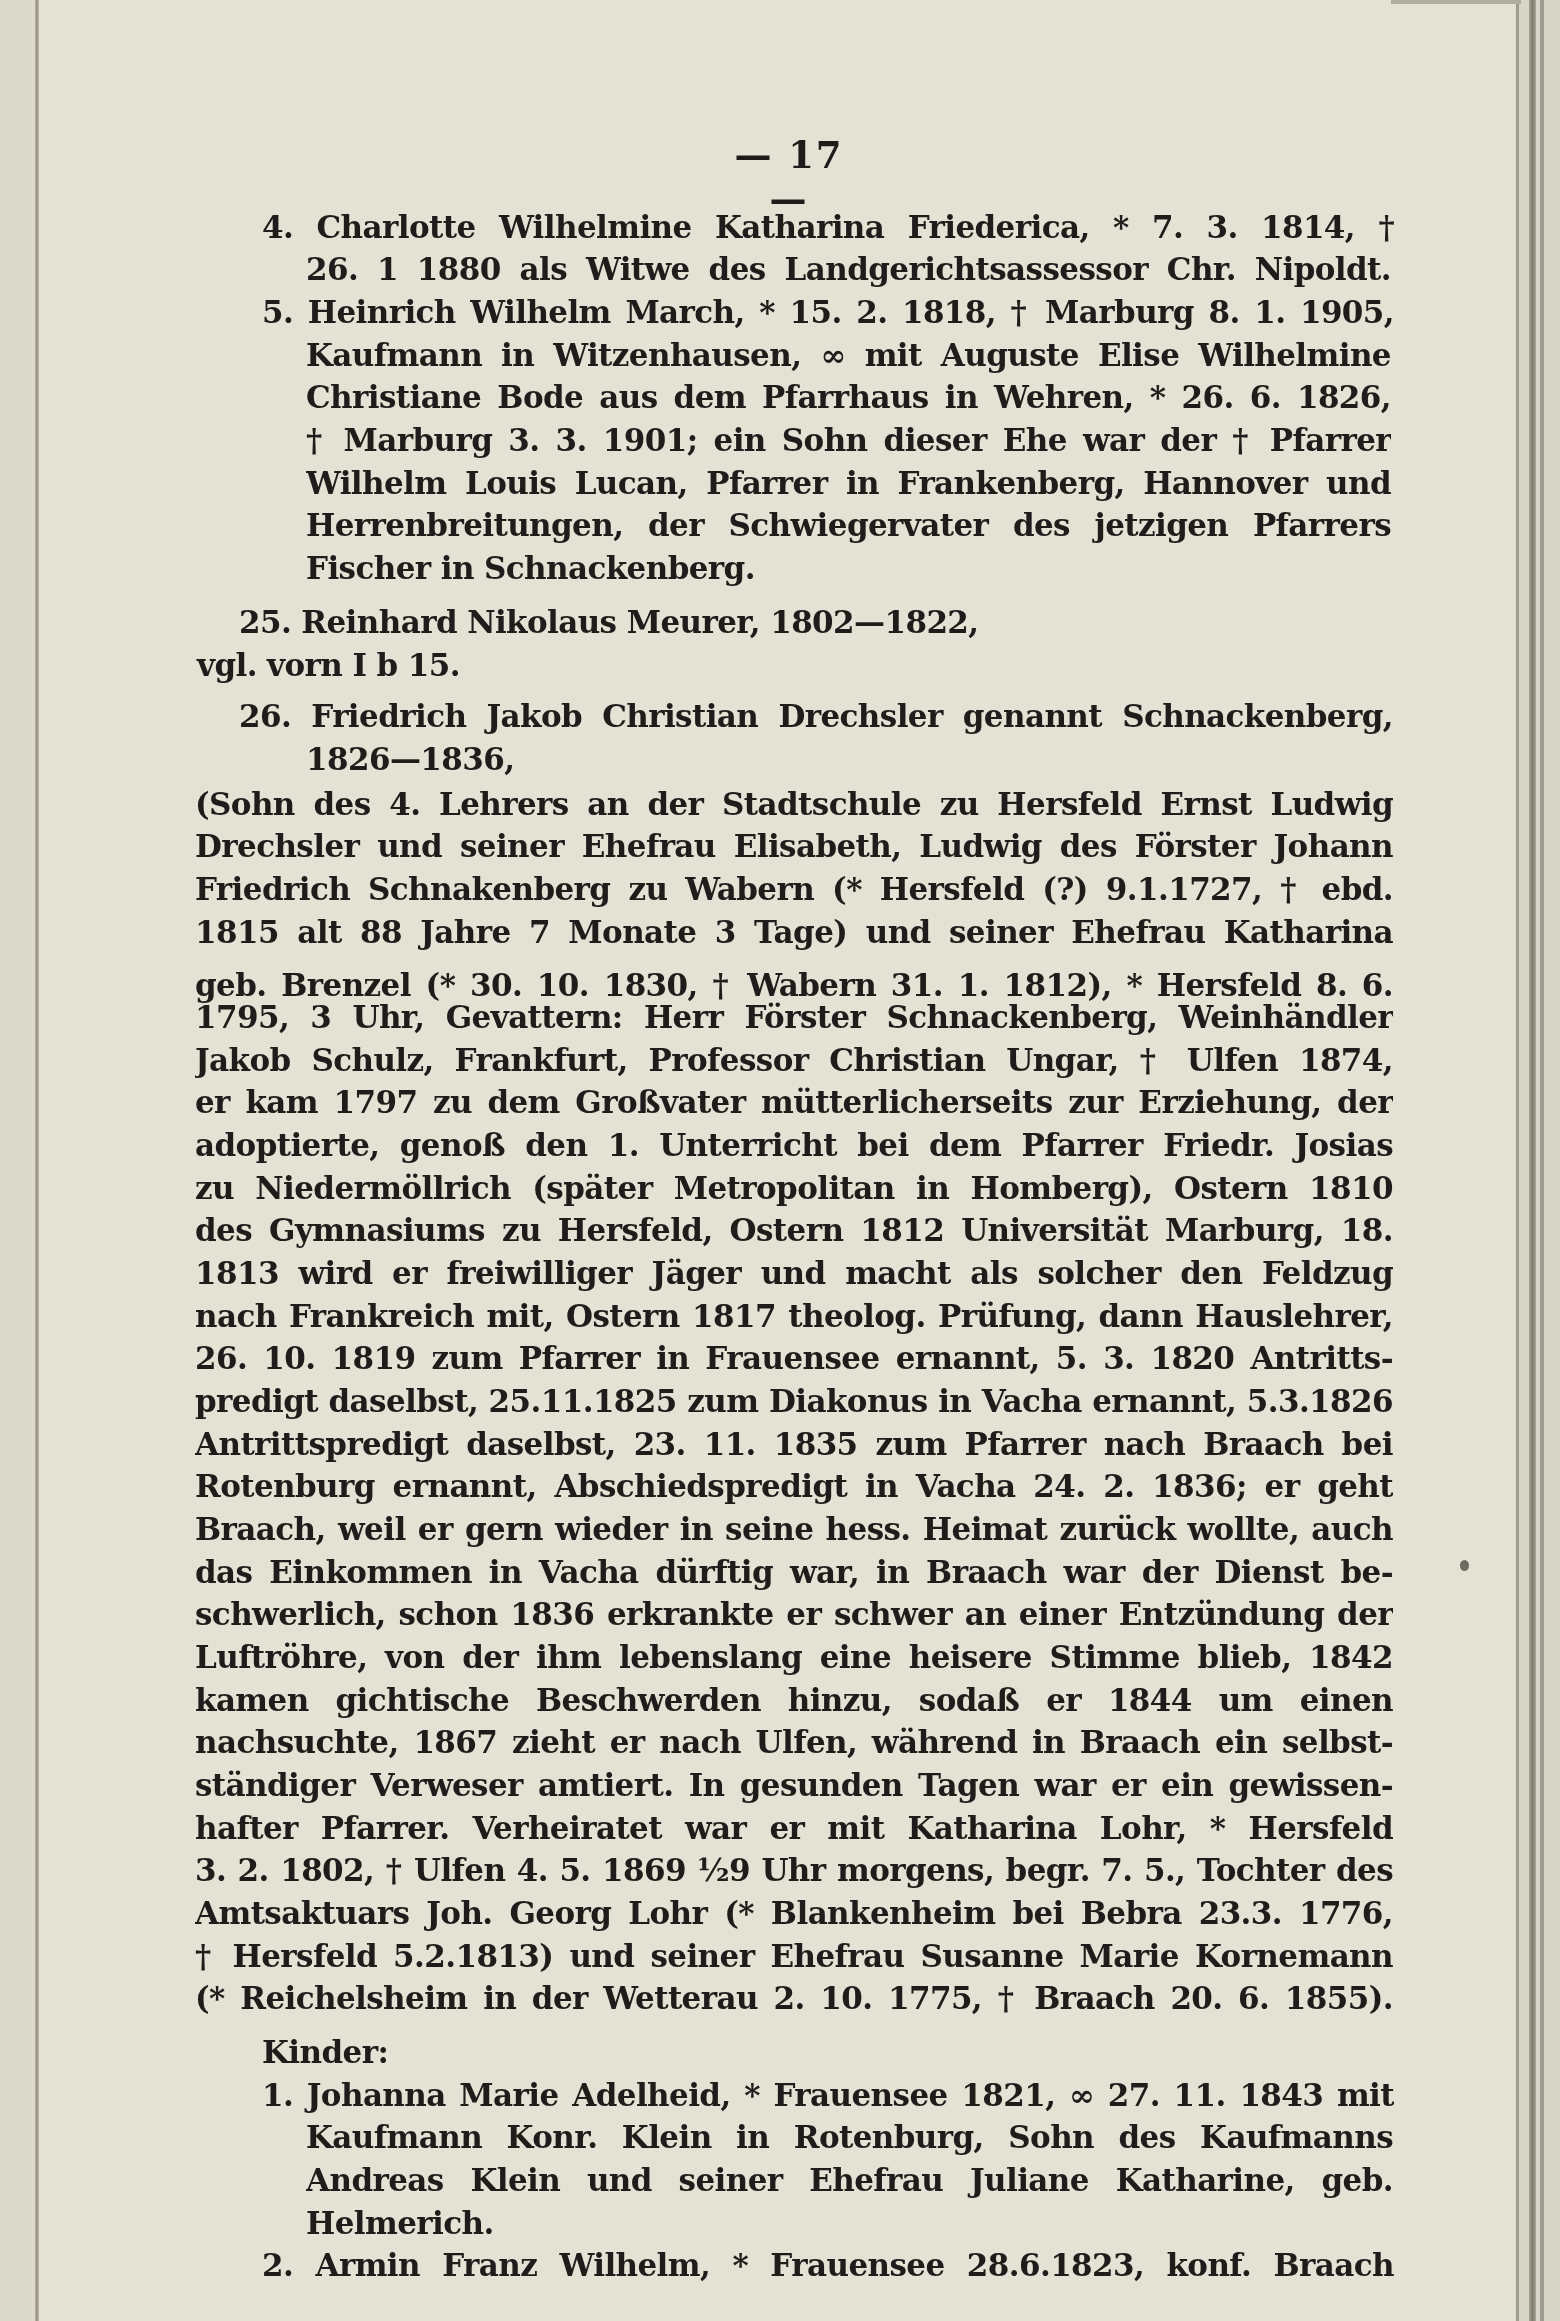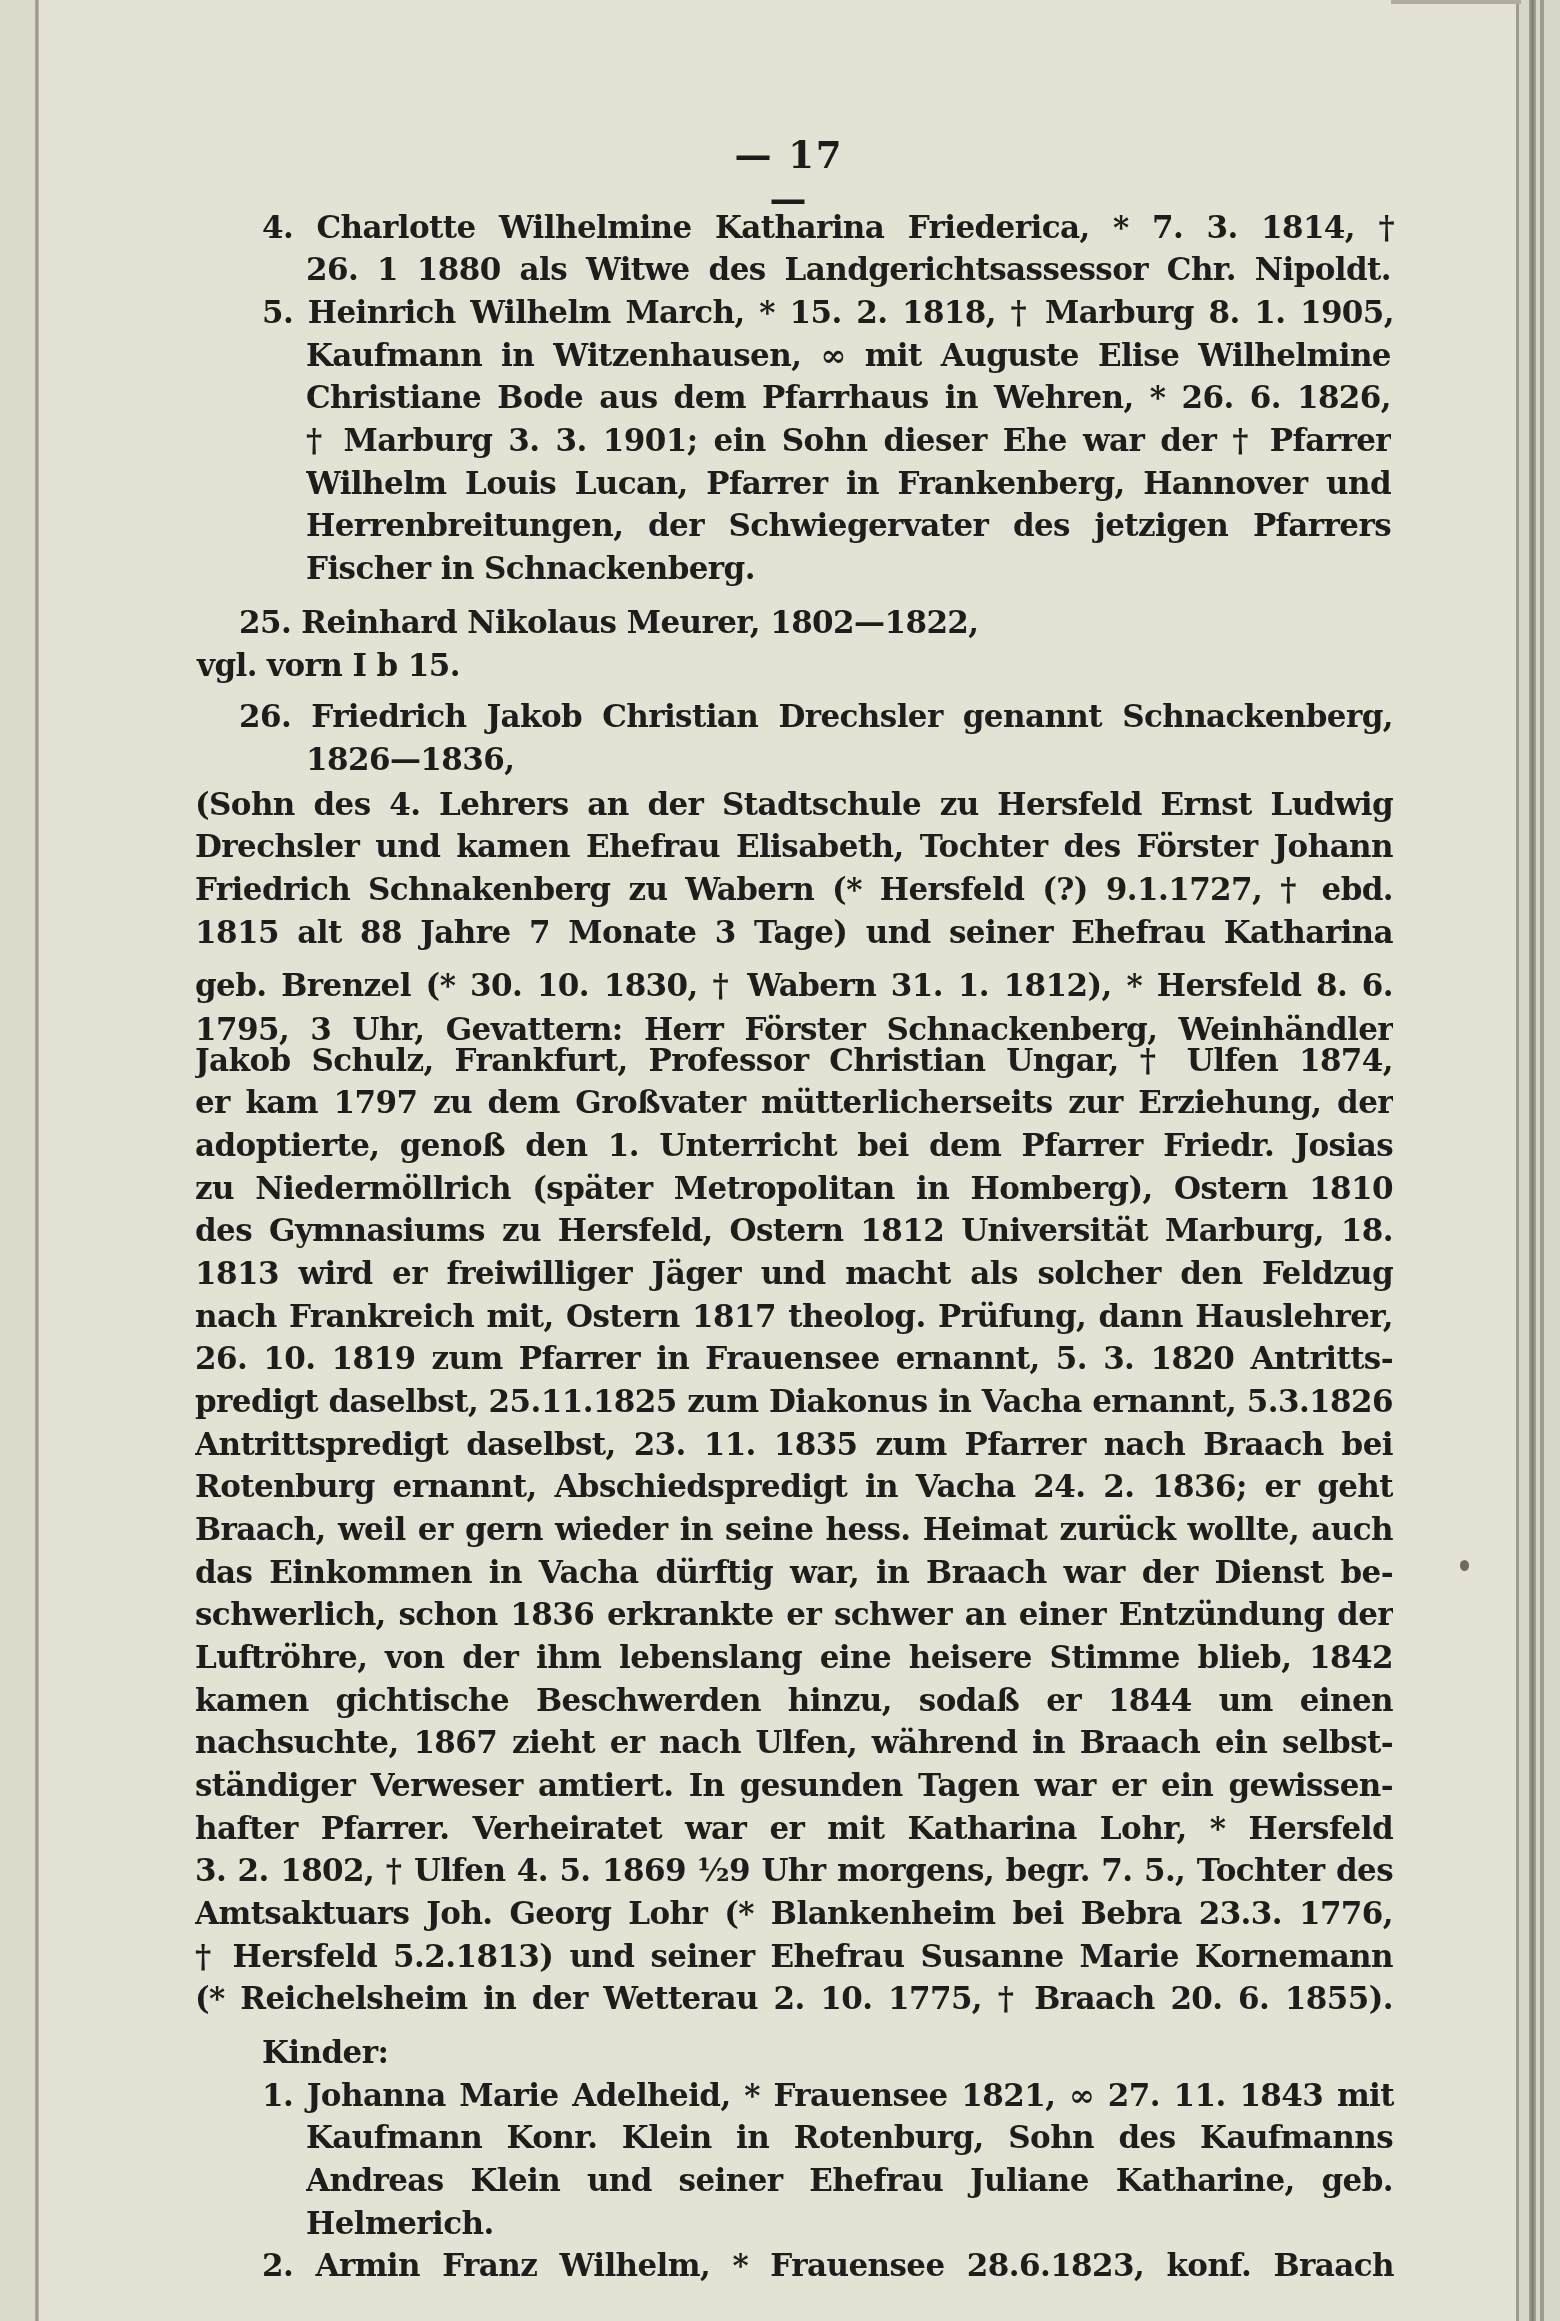--- a/index.html
+++ b/index.html
@@ -66,25 +66,25 @@
     <div class="line justify" style="left: 306px; top: 379px; width: 1085px; height: 37px; overflow: hidden;">Christiane Bode aus dem Pfarrhaus in Wehren, * 26. 6. 1826,</div>
     <div class="line justify" style="left: 306px; top: 422px; width: 1085px; height: 37px; overflow: hidden;">† Marburg 3. 3. 1901; ein Sohn dieser Ehe war der † Pfarrer</div>
     <div class="line justify" style="left: 306px; top: 465px; width: 1085px; height: 37px; overflow: hidden;">Wilhelm Louis Lucan, Pfarrer in Frankenberg, Hannover und</div>
     <div class="line justify" style="left: 306px; top: 507px; width: 1085px; height: 37px; overflow: hidden;">Herrenbreitungen, der Schwiegervater des jetzigen Pfarrers Paul</div>
     <div class="line" style="left: 306px; top: 550px;">Fischer in Schnackenberg.</div>
     <div class="line" style="left: 239px; top: 604px;">25. Reinhard Nikolaus Meurer, 1802—1822,</div>
     <div class="line" style="left: 197px; top: 647px;">vgl. vorn I b 15.</div>
     <div class="line justify" style="left: 239px; top: 698px; width: 1154px; height: 37px; overflow: hidden;">26. Friedrich Jakob Christian Drechsler genannt Schnackenberg,</div>
     <div class="line" style="left: 306px; top: 741px;">1826—1836,</div>
     <div class="line justify" style="left: 195px; top: 786px; width: 1198px; height: 37px; overflow: hidden;">(Sohn des 4. Lehrers an der Stadtschule zu Hersfeld Ernst Ludwig</div>
-    <div class="line justify" style="left: 195px; top: 828px; width: 1198px; height: 37px; overflow: hidden;">Drechsler und kamen Ehefrau Elisabeth, Tochter des Förster Johann</div>
+    <div class="line justify" style="left: 195px; top: 828px; width: 1198px; height: 37px; overflow: hidden;">Drechsler und seiner Ehefrau Elisabeth, Ludwig des Förster Johann</div>
     <div class="line justify" style="left: 195px; top: 871px; width: 1198px; height: 37px; overflow: hidden;">Friedrich Schnakenberg zu Wabern (* Hersfeld (?) 9.1.1727, † ebd. 31.5.</div>
     <div class="line justify" style="left: 195px; top: 914px; width: 1198px; height: 37px; overflow: hidden;">1815 alt 88 Jahre 7 Monate 3 Tage) und seiner Ehefrau Katharina</div>
     <div class="line justify" style="left: 195px; top: 956px; width: 1198px; height: 37px; overflow: hidden; margin-top: 11px;">geb. Brenzel (* 30. 10. 1830, † Wabern 31. 1. 1812), * Hersfeld 8. 6.</div>
-    <div class="line justify" style="left: 195px; top: 999px; width: 1198px; height: 37px; overflow: hidden; margin-top: 12px;">1795, 3 Uhr, Gevattern: Herr Förster Schnackenberg, Weinhändler</div>
+    <div class="line justify" style="left: 195px; top: 999px; width: 1198px; height: 37px; overflow: hidden;">1795, 3 Uhr, Gevattern: Herr Förster Schnackenberg, Weinhändler</div>
     <div class="line justify" style="left: 195px; top: 1042px; width: 1198px; height: 37px; overflow: hidden;">Jakob Schulz, Frankfurt, Professor Christian Ungar, † Ulfen 1874,</div>
     <div class="line justify" style="left: 195px; top: 1084px; width: 1198px; height: 37px; overflow: hidden;">er kam 1797 zu dem Großvater mütterlicherseits zur Erziehung, der ihn</div>
     <div class="line justify" style="left: 195px; top: 1127px; width: 1198px; height: 37px; overflow: hidden;">adoptierte, genoß den 1. Unterricht bei dem Pfarrer Friedr. Josias Geiße</div>
     <div class="line justify" style="left: 195px; top: 1170px; width: 1198px; height: 37px; overflow: hidden;">zu Niedermöllrich (später Metropolitan in Homberg), Ostern 1810 Sekunda</div>
     <div class="line justify" style="left: 195px; top: 1212px; width: 1198px; height: 37px; overflow: hidden;">des Gymnasiums zu Hersfeld, Ostern 1812 Universität Marburg, 18. 12.</div>
     <div class="line justify" style="left: 195px; top: 1255px; width: 1198px; height: 37px; overflow: hidden;">1813 wird er freiwilliger Jäger und macht als solcher den Feldzug 1814</div>
     <div class="line justify" style="left: 195px; top: 1298px; width: 1198px; height: 37px; overflow: hidden;">nach Frankreich mit, Ostern 1817 theolog. Prüfung, dann Hauslehrer,</div>
     <div class="line justify" style="left: 195px; top: 1340px; width: 1198px; height: 37px; overflow: hidden;">26. 10. 1819 zum Pfarrer in Frauensee ernannt, 5. 3. 1820 Antritts-</div>
     <div class="line justify" style="left: 195px; top: 1383px; width: 1198px; height: 37px; overflow: hidden;">predigt daselbst, 25.11.1825 zum Diakonus in Vacha ernannt, 5.3.1826</div>
     <div class="line justify" style="left: 195px; top: 1426px; width: 1198px; height: 37px; overflow: hidden;">Antrittspredigt daselbst, 23. 11. 1835 zum Pfarrer nach Braach bei</div>

